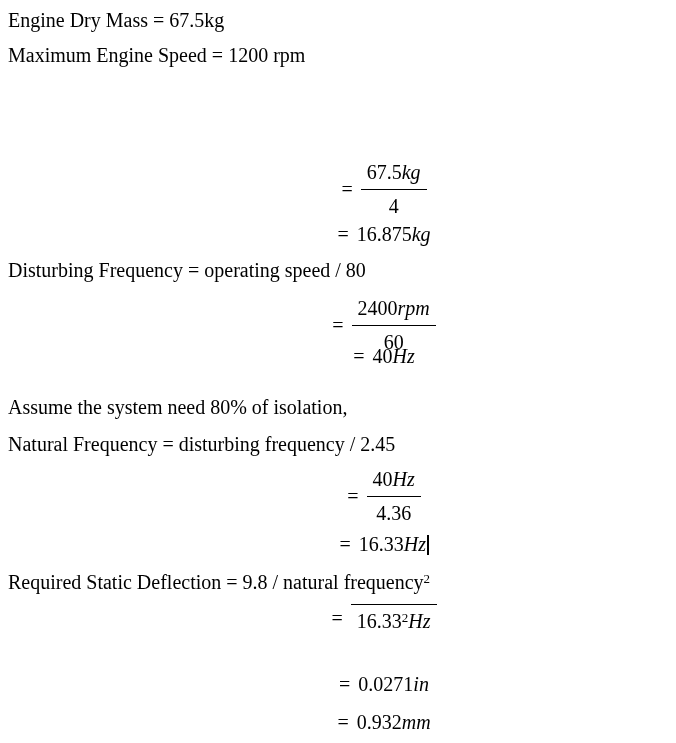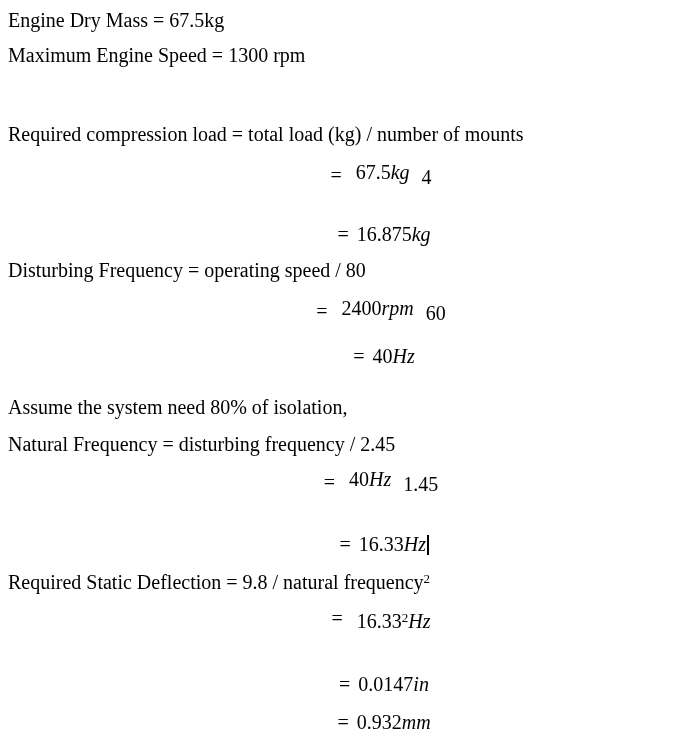--- a/index.html
+++ b/index.html
@@ -34,20 +34,21 @@
     line-height: 24px;
     white-space: pre;
   }
   .eqsign {
     vertical-align: middle;
     margin-right: 8px;
   }
   .result .eqsign { vertical-align: baseline; }
   .frac {
     display: inline-flex;
+    flex-direction: column;
     vertical-align: middle;
     text-align: center;
   }
   .fnum {
     display: block;
     line-height: 22px;
     padding: 0 6px 6px 6px;
   }
   .fbar {
     display: block;
@@ -74,43 +75,42 @@
     margin-left: 1px;
   }
 </style>
 </head>
 <body>
 
 <div class="page">
 
   <p class="body-line" style="top:8px">Engine Dry Mass = 67.5kg</p>
 
-  <p class="body-line" style="top:43px">Maximum Engine Speed = 1300 rpm</p>
+  <p class="body-line" style="top:43px">Maximum Engine Speed = 1200 rpm</p>
 
-  <p class="body-line" style="top:122px">Required compression load = total load (kg) / number of mounts</p>
 
   <div class="eq-row" style="top:161px"><span class="eqsign">=</span><span class="frac"><span class="fnum"><span>67.5</span><span class="unit">kg</span></span><span class="fbar"></span><span class="fden"><span>4</span></span></span></div>
 
   <div class="eq-row result" style="top:222px"><span class="eqsign">=</span><span>16.875</span><span class="unit">kg</span></div>
 
   <p class="body-line" style="top:258px">Disturbing Frequency = operating speed / 80</p>
 
   <div class="eq-row" style="top:297px"><span class="eqsign">=</span><span class="frac"><span class="fnum"><span>2400</span><span class="unit">rpm</span></span><span class="fbar"></span><span class="fden"><span>60</span></span></span></div>
 
   <div class="eq-row result" style="top:344px"><span class="eqsign">=</span><span>40</span><span class="unit">Hz</span></div>
 
   <p class="body-line" style="top:395px">Assume the system need 80% of isolation,</p>
 
   <p class="body-line" style="top:432px">Natural Frequency = disturbing frequency / 2.45</p>
 
-  <div class="eq-row" style="top:468px"><span class="eqsign">=</span><span class="frac"><span class="fnum"><span>40</span><span class="unit">Hz</span></span><span class="fbar"></span><span class="fden"><span>1.45</span></span></span></div>
+  <div class="eq-row" style="top:468px"><span class="eqsign">=</span><span class="frac"><span class="fnum"><span>40</span><span class="unit">Hz</span></span><span class="fbar"></span><span class="fden"><span>4.36</span></span></span></div>
 
   <div class="eq-row result" style="top:532px"><span class="eqsign">=</span><span>16.33</span><span class="unit">Hz</span><span class="caret"></span></div>
 
   <p class="body-line" style="top:570px"><span>Required Static Deflection = 9.8 / natural frequency</span><sup class="exp">2</sup></p>
 
   <div class="eq-row" style="top:604px"><span class="eqsign">=</span><span class="frac"><span class="fbar"></span><span class="fden"><span>16.33</span><sup class="den-exp">2</sup><span class="unit">Hz</span></span></span></div>
 
-  <div class="eq-row result" style="top:672px"><span class="eqsign">=</span><span>0.0147</span><span class="unit">in</span></div>
+  <div class="eq-row result" style="top:672px"><span class="eqsign">=</span><span>0.0271</span><span class="unit">in</span></div>
 
   <div class="eq-row result" style="top:710px"><span class="eqsign">=</span><span>0.932</span><span class="unit">mm</span></div>
 
 </div>
 
 </body></html>

